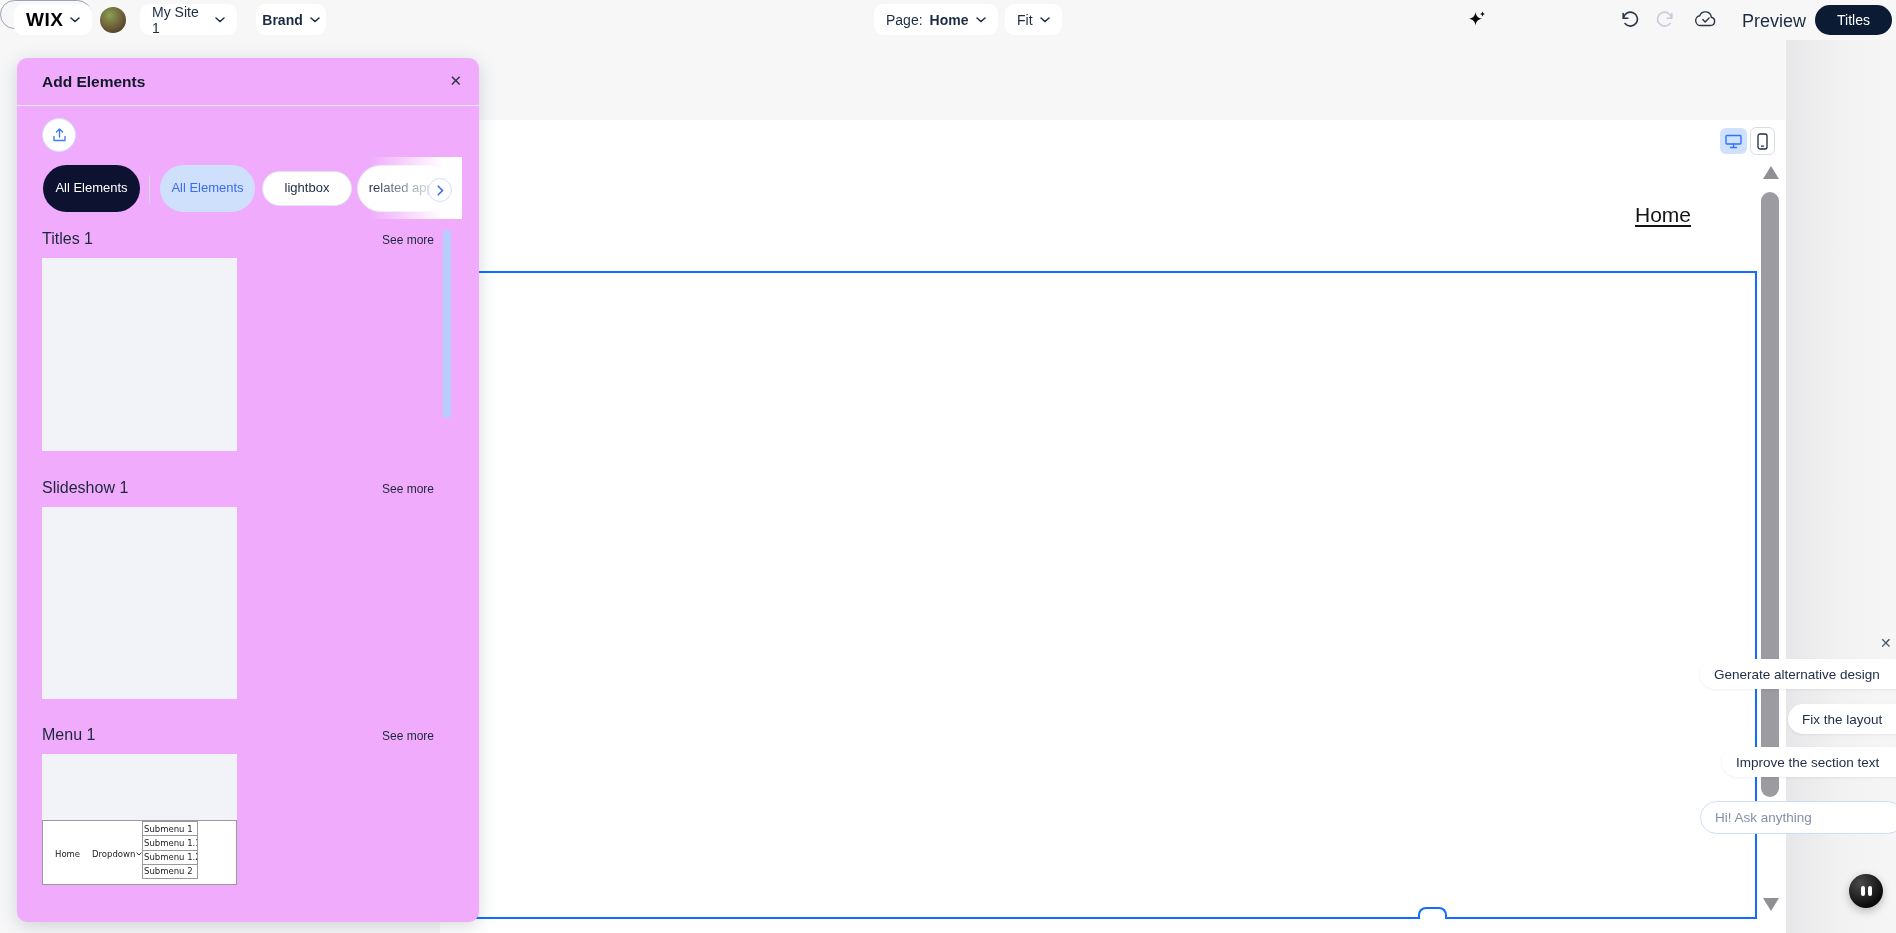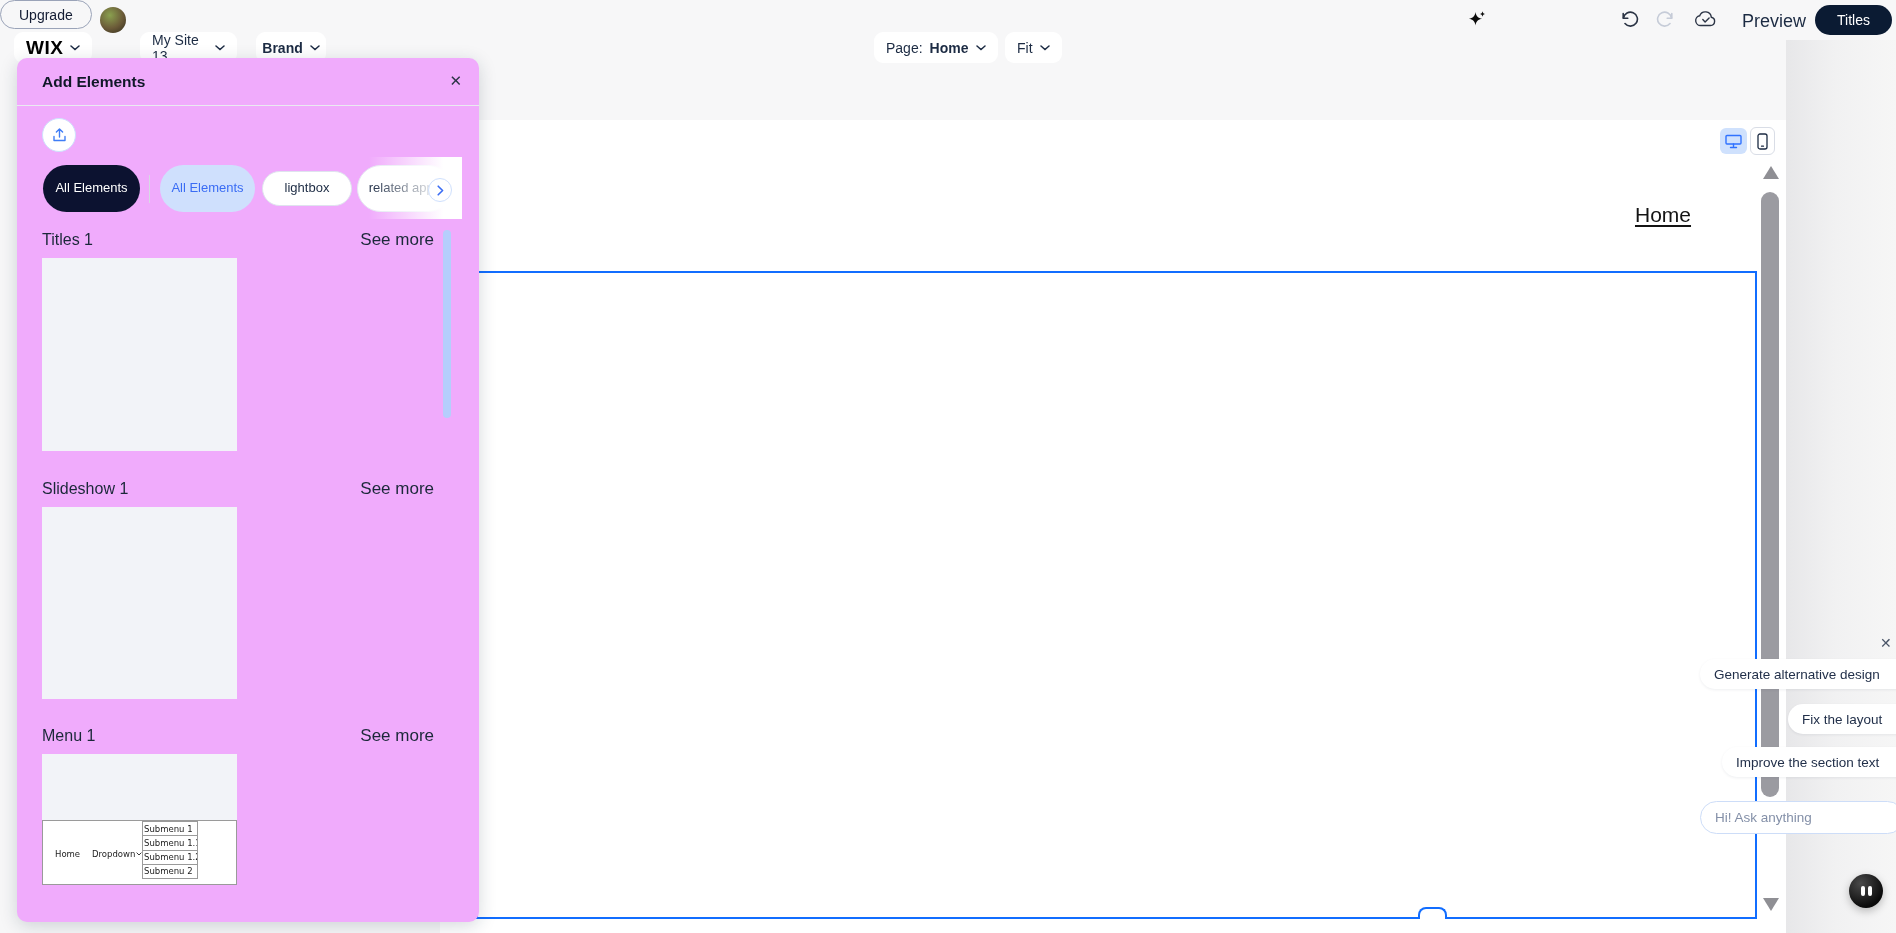--- a/index.html
+++ b/index.html
@@ -3,21 +3,21 @@
 <meta charset="utf-8">
 <style>
   * { margin:0; padding:0; box-sizing:border-box; }
   html,body { width:1896px; height:933px; overflow:hidden; }
   body { font-family:"Liberation Sans","DejaVu Sans",sans-serif; background:#f7f7f8; color:#1c2b43; }
   .stage { position:relative; width:1896px; height:933px; overflow:hidden; }
 
   
   .topbar { position:absolute; left:0; top:0; width:100%; height:40px; background:#f7f7f8; z-index:40; }
   .pill { position:absolute; top:4px; height:31px; background:#fff; border-radius:9px;
-          display:flex; align-items:center; gap:7px; padding:0 12px; font-size:14px; color:#1c2b43; cursor:pointer;margin-top:28px; }
+          display:flex; align-items:center; gap:7px; padding:0 12px; font-size:14px; color:#1c2b43; cursor:pointer; }
   .chev { width:10px; height:6px; flex:0 0 auto; }
   .chev path { fill:none; stroke:#1c2b43; stroke-width:1.5; stroke-linecap:round; }
   .logo-pill { left:14px; font-weight:800; font-size:19px; letter-spacing:.5px; color:#000; }
   .avatar { position:absolute; left:100px; top:7px; width:26px; height:26px; border-radius:50%;
             background:radial-gradient(circle at 38% 32%, #8aa04f, #6b5a38 55%, #35301f 95%); }
   .site-pill { left:140px; width:97px; justify-content:center; }
   .brand-pill { left:256px; width:70px; justify-content:center;font-weight:bold; }
   .page-pill { left:874px; }
   .page-pill b { font-weight:700; }
   .fit-pill { left:1005px; }
@@ -102,21 +102,21 @@
   .tab-blue { left:143px; top:2px; width:95px; height:47px; background:#cfe0fd; color:#3a6cf4; }
   .tab-light { left:245px; top:8px; width:90px; height:35px; background:#fff; border:1px solid #dfe3ee; color:#1c2b43; }
   .tab-related { left:340px; top:2px; width:95px; height:47px; background:#fff; border:1px solid #e6eaf2; color:#1c2b43; }
   .tab-divider { position:absolute; left:132px; top:12px; width:1px; height:28px; background:#d6dae3; }
   .tab-fade { position:absolute; left:352px; top:-6px; width:93px; height:62px;
               background:linear-gradient(90deg, rgba(255,255,255,0), #fff 80%); pointer-events:none; }
   .tab-next { position:absolute; left:411px; top:15px; width:24px; height:24px; border-radius:50%;
               border:1px solid #cfe0fd; background:#fff; display:flex; align-items:center; justify-content:center; cursor:pointer; }
   .sec-head { position:absolute; left:25px; right:45px; display:flex; justify-content:space-between; align-items:baseline; }
   .sec-title { font-size:16px; color:#1b2839; }
-  .see-more { font-size:17px; color:#1b2839; cursor:pointer; }
+  .see-more { font-size:12px; color:#1b2839; cursor:pointer; }
   .ph-card { position:absolute; left:25px; width:195px; background:#f2f3f8; cursor:pointer; }
   .card-1 { top:200px; height:193px; }
   .card-2 { top:449px; height:192px; }
   .card-3-top { top:696px; height:66px; }
   .menu-mock { position:absolute; left:25px; top:762px; width:195px; height:65px; background:#fff;
                border:1px solid #9a9a9a; font-family:"DejaVu Sans",sans-serif; font-size:8.5px; color:#222; cursor:pointer; }
   .mm-home { position:absolute; left:12px; top:28px; }
   .mm-drop { position:absolute; left:49px; top:28px; display:flex; align-items:center; gap:1px; }
   .mm-sub { position:absolute; left:99px; top:0px; width:56px; height:58px; background:#fff;
             border:1px solid #9a9a9a; display:flex; flex-direction:column; }
@@ -170,21 +170,21 @@
 
   <div class="topbar">
     <div class="pill logo-pill">
       <span>WIX</span>
       <svg class="chev" viewBox="0 0 10 6">
           <path d="M1 1l4 3.5L9 1"></path>
         </svg>
     </div>
     <div class="avatar"></div>
     <div class="pill site-pill">
-      <span>My Site 13</span>
+      <span>My Site 1</span>
       <svg class="chev" viewBox="0 0 10 6">
           <path d="M1 1l4 3.5L9 1"></path>
         </svg>
     </div>
     <div class="pill brand-pill">
       <span>Brand</span>
       <svg class="chev" viewBox="0 0 10 6">
           <path d="M1 1l4 3.5L9 1"></path>
         </svg>
     </div>

